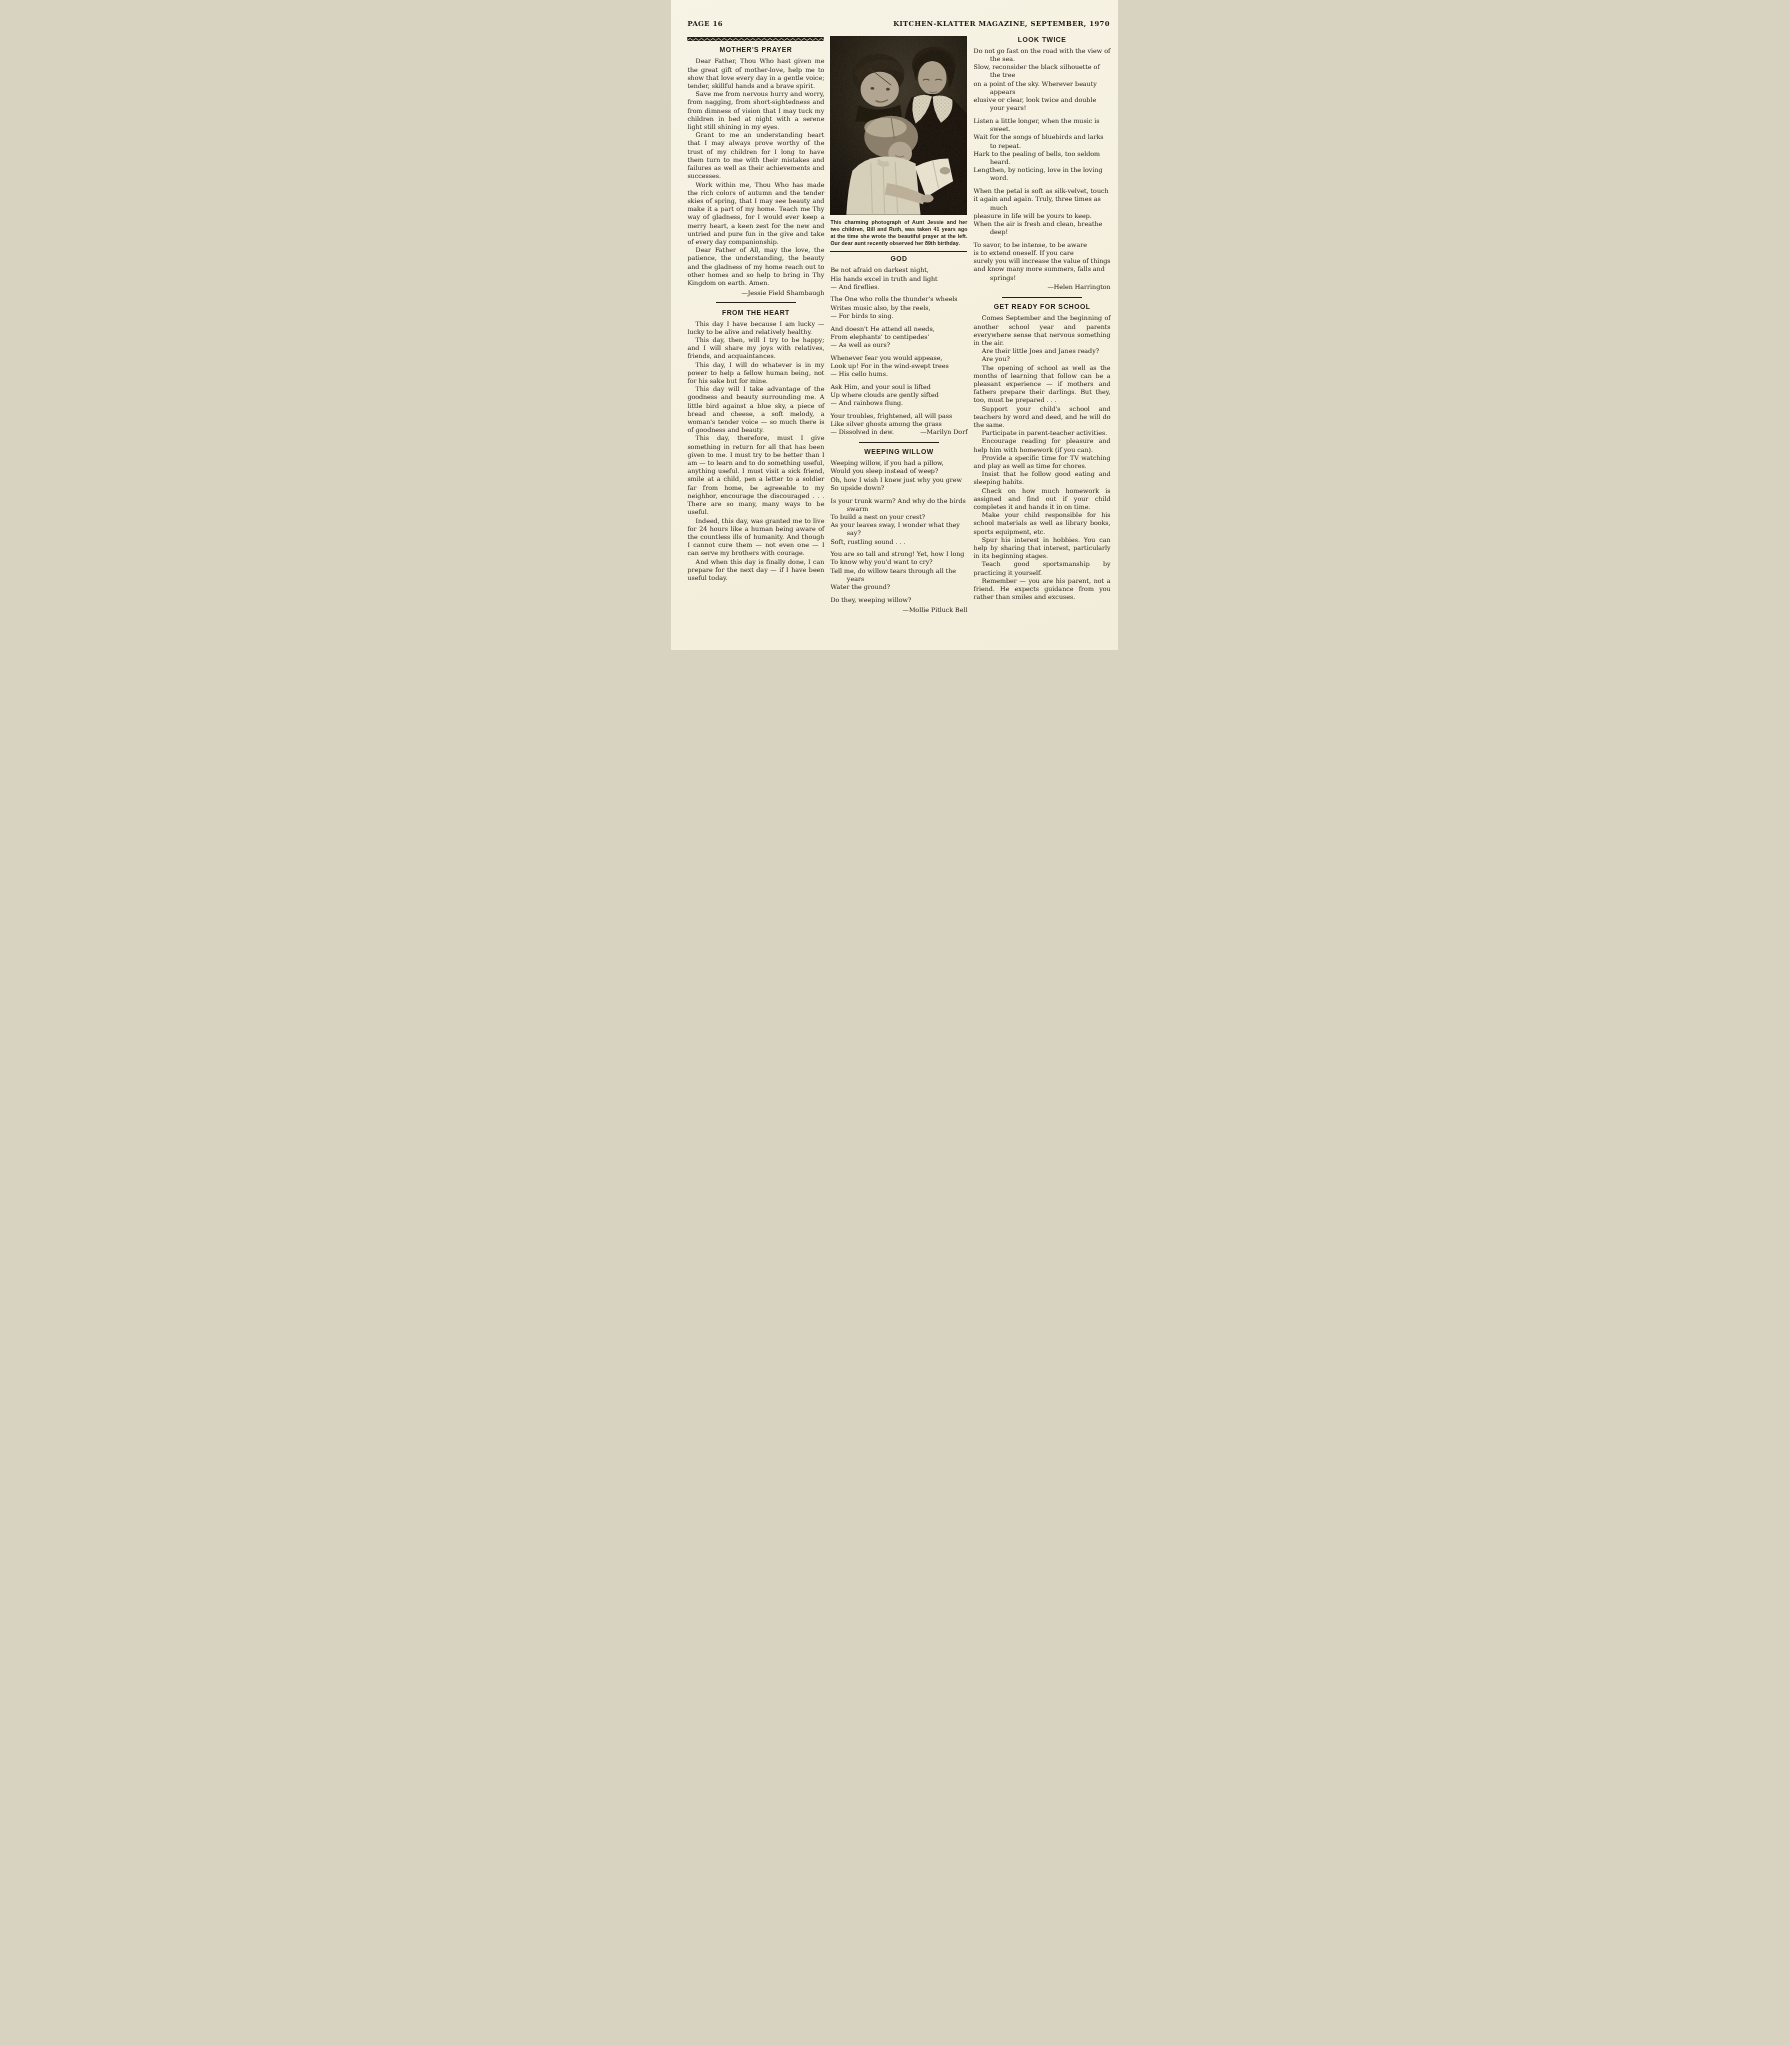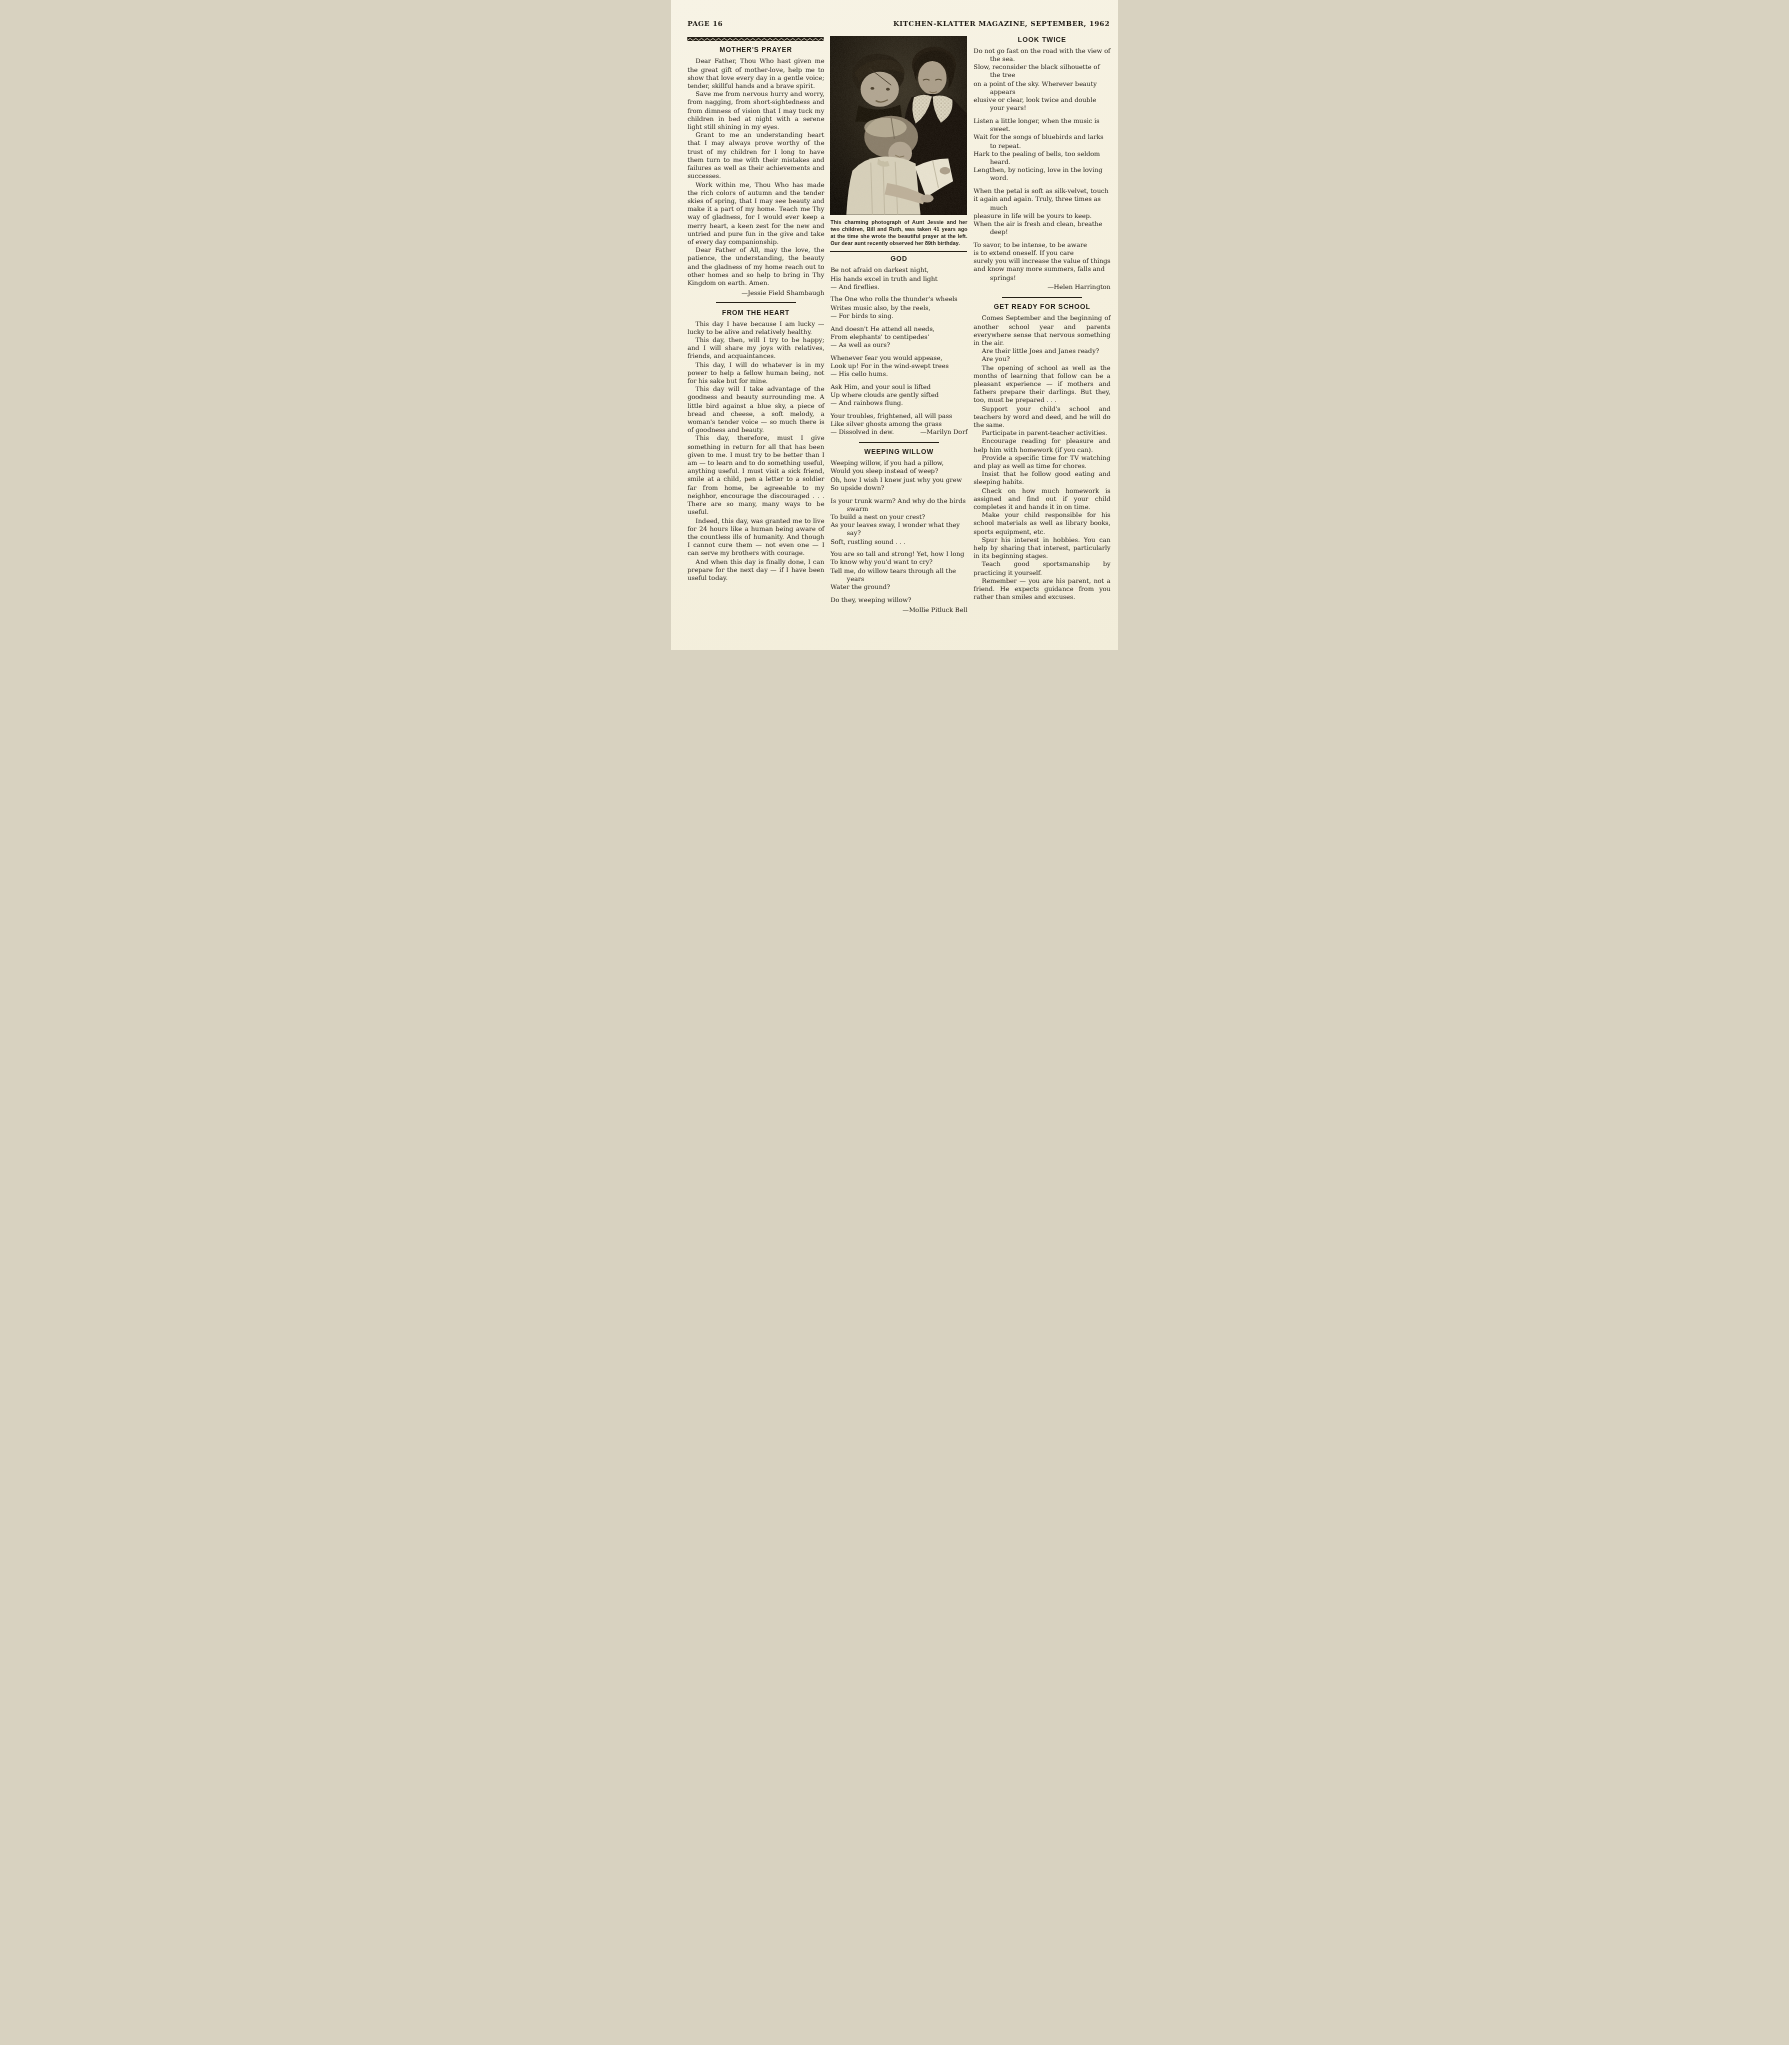--- a/index.html
+++ b/index.html
@@ -31,21 +31,21 @@
   .god-last{display:flex;justify-content:space-between;font-size:6.3px;line-height:8.2px;}
   .poem{margin:0;}
 </style>
 </head>
 <body>
 
 <div class="page">
 
   <header class="page-header">
     <span>PAGE 16</span>
-    <span>KITCHEN-KLATTER MAGAZINE, SEPTEMBER, 1962</span>
+    <span>KITCHEN-KLATTER MAGAZINE, SEPTEMBER, 1970</span>
   </header>
 
   <div class="columns">
 
     <section class="col">
       <svg class="zigzag" width="137" height="4.9" viewBox="0 0 335 12" aria-hidden="true">
         <rect x="0" y="0" width="335" height="12" fill="#241f16"></rect>
         <polyline fill="none" stroke="#f5f0de" stroke-width="1.8" stroke-linejoin="round" points="0,8.5 7,3.5 14,8.5 21,3.5 28,8.5 35,3.5 42,8.5 49,3.5 56,8.5 63,3.5 70,8.5 77,3.5 84,8.5 91,3.5 98,8.5 105,3.5 112,8.5 119,3.5 126,8.5 133,3.5 140,8.5 147,3.5 154,8.5 161,3.5 168,8.5 175,3.5 182,8.5 189,3.5 196,8.5 203,3.5 210,8.5 217,3.5 224,8.5 231,3.5 238,8.5 245,3.5 252,8.5 259,3.5 266,8.5 273,3.5 280,8.5 287,3.5 294,8.5 301,3.5 308,8.5 315,3.5 322,8.5 329,3.5 336,8.5"></polyline>
       </svg>
 

